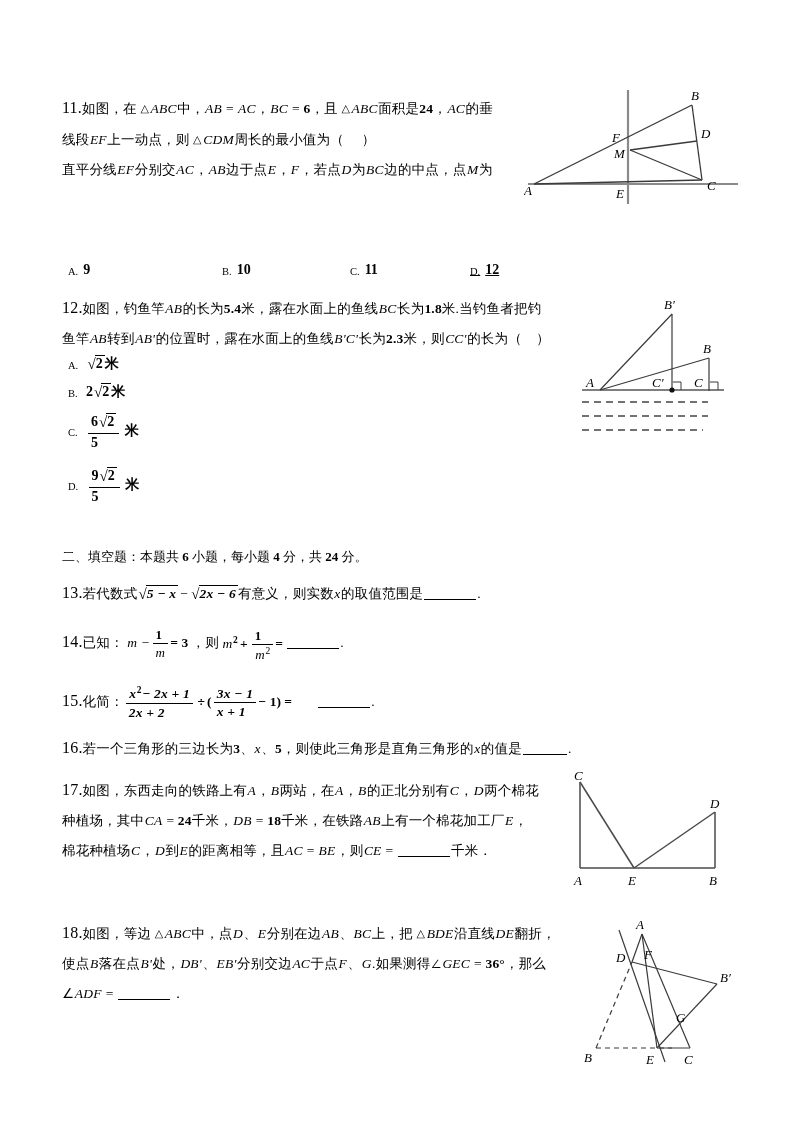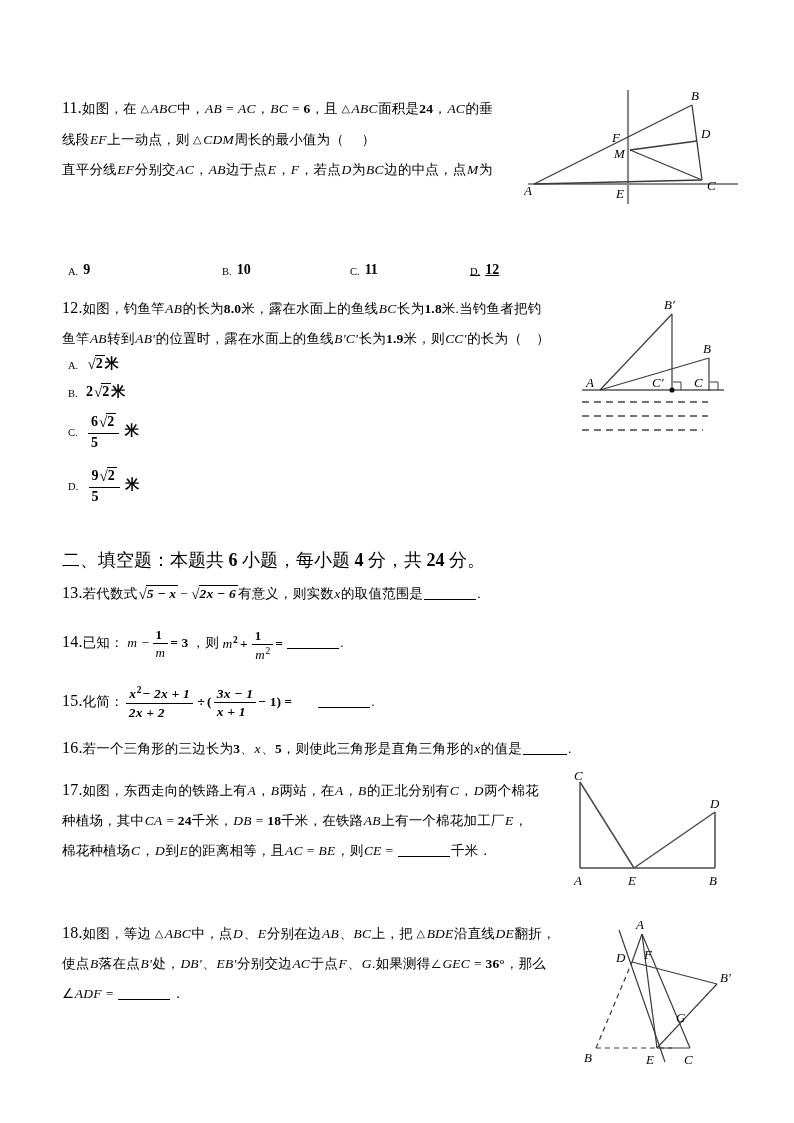--- a/index.html
+++ b/index.html
@@ -118,21 +118,21 @@
   .fig {
     position: absolute;
   }
   .fig svg { display: block; }
   .lbl {
     font-family: "Liberation Serif", serif;
     font-style: italic;
     font-size: 13px;
   }
   .sec-head {
-    font-size: 18px;
+    font-size: 13px;
     white-space: nowrap;
   }
 </style>
 </head>
 <body>
 
 <div class="page">
 
   <div class="q-block" style="left:62px; top:93px; width:480px;">
     <div class="qtext">
@@ -172,24 +172,24 @@
 
   <div class="opts" style="left:62px; top:262px; width:480px;">
     <span style="position:absolute; left:6px;"><span class="opt-lab">A.</span><span class="opt-val">9</span></span>
     <span style="position:absolute; left:160px;"><span class="opt-lab">B.</span><span class="opt-val">10</span></span>
     <span style="position:absolute; left:288px;"><span class="opt-lab">C.</span><span class="opt-val">11</span></span>
     <span style="position:absolute; left:408px;text-decoration:underline;"><span class="opt-lab">D.</span><span class="opt-val">12</span></span>
   </div>
 
   <div class="q-block" style="left:62px; top:293px; width:520px;">
     <div class="qtext">
-      <span class="qnum">12.</span><span>如图，钓鱼竿</span><span class="ital">AB</span><span>的长为</span><span class="bnum">8.0</span><span>米，露在水面上的鱼线</span><span class="ital">BC</span><span>长为</span><span class="bnum">1.8</span><span>米.当钓鱼者把钓</span>
-    </div>
-    <div class="qtext">
-      <span>鱼竿</span><span class="ital">AB</span><span>转到</span><span class="ital">AB'</span><span>的位置时，露在水面上的鱼线</span><span class="ital">B'C'</span><span>长为</span><span class="bnum">1.9</span><span>米，则</span><span class="ital">CC'</span><span>的长为（&nbsp;&nbsp;&nbsp;&nbsp;）</span>
+      <span class="qnum">12.</span><span>如图，钓鱼竿</span><span class="ital">AB</span><span>的长为</span><span class="bnum">5.4</span><span>米，露在水面上的鱼线</span><span class="ital">BC</span><span>长为</span><span class="bnum">1.8</span><span>米.当钓鱼者把钓</span>
+    </div>
+    <div class="qtext">
+      <span>鱼竿</span><span class="ital">AB</span><span>转到</span><span class="ital">AB'</span><span>的位置时，露在水面上的鱼线</span><span class="ital">B'C'</span><span>长为</span><span class="bnum">2.3</span><span>米，则</span><span class="ital">CC'</span><span>的长为（&nbsp;&nbsp;&nbsp;&nbsp;）</span>
     </div>
   </div>
 
   <div class="fig" style="left:578px; top:294px;">
     <svg width="172" height="160" viewBox="0 0 172 160">
 
       <line x1="4" y1="96" x2="146" y2="96" stroke="#555" stroke-width="1.4"></line>
 
       <line x1="22" y1="96" x2="94" y2="20" stroke="#3a3a3a" stroke-width="1.2"></line>
 

